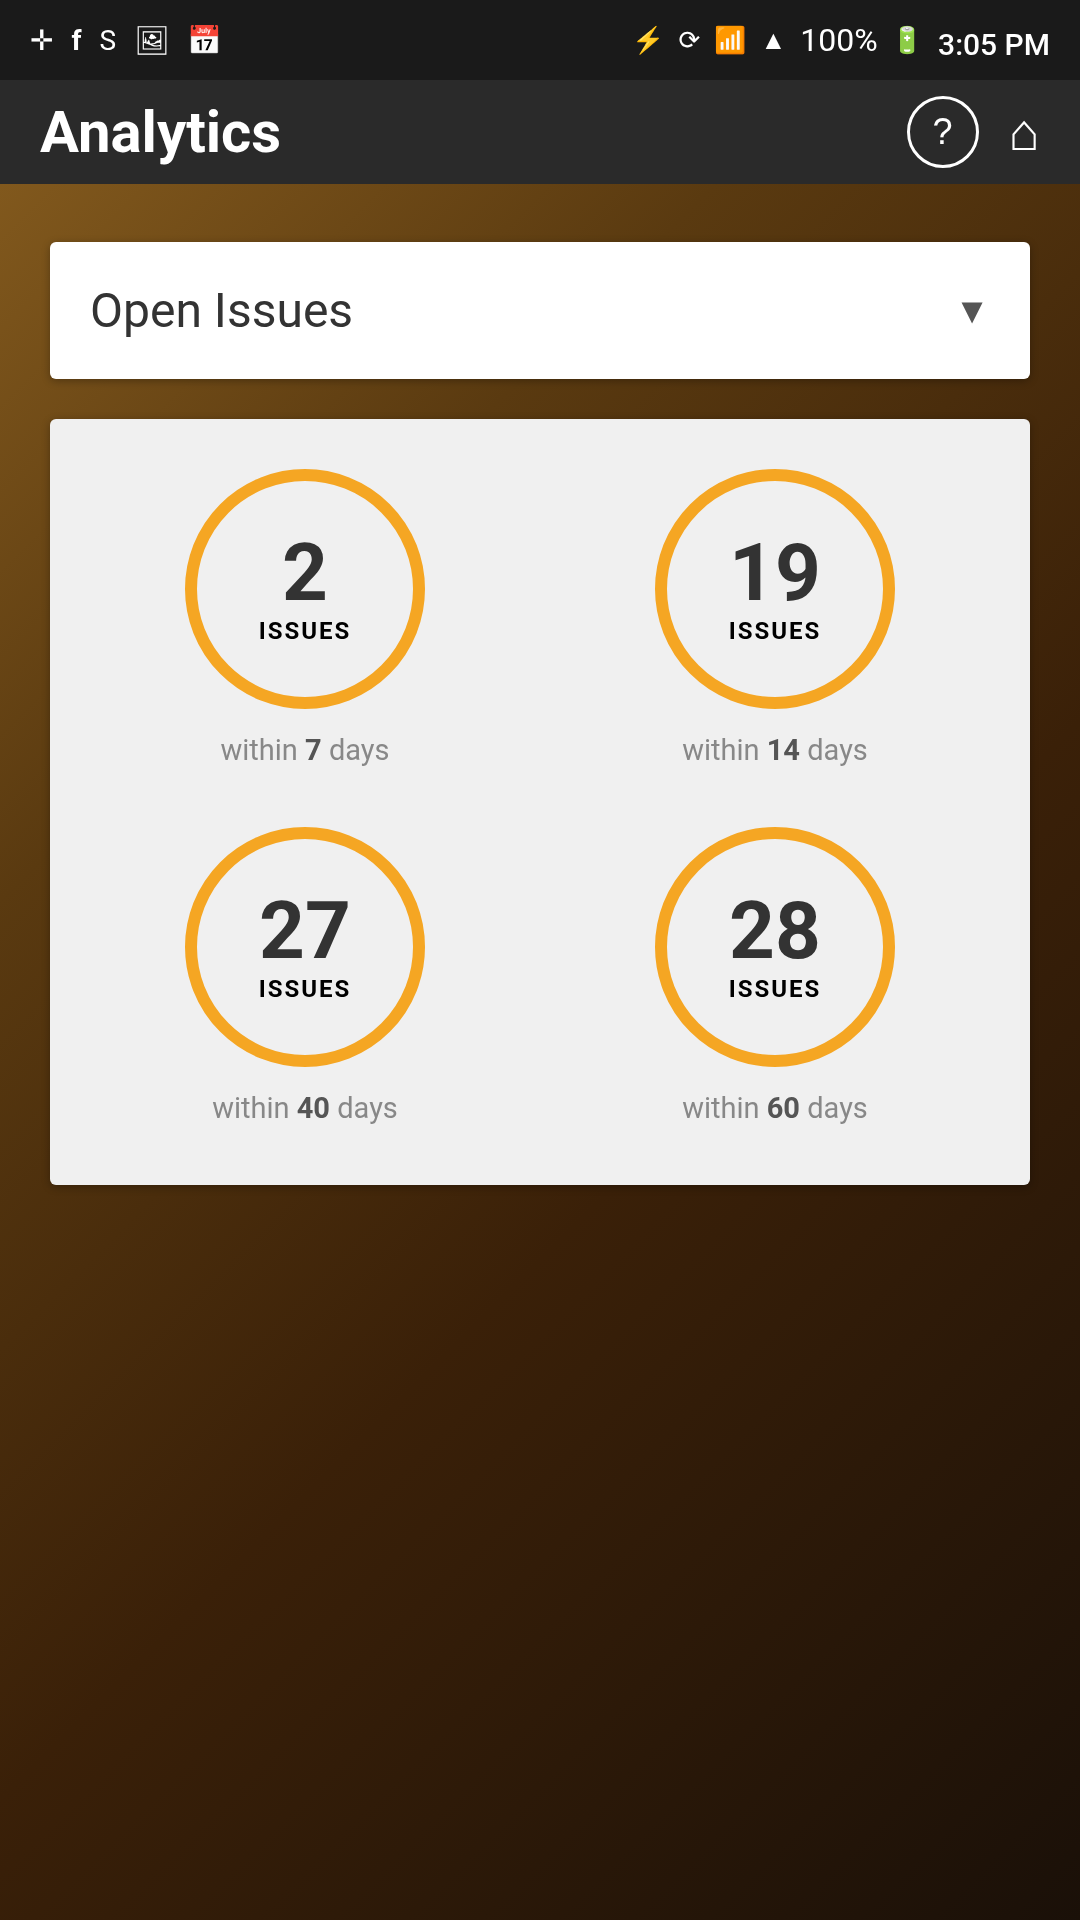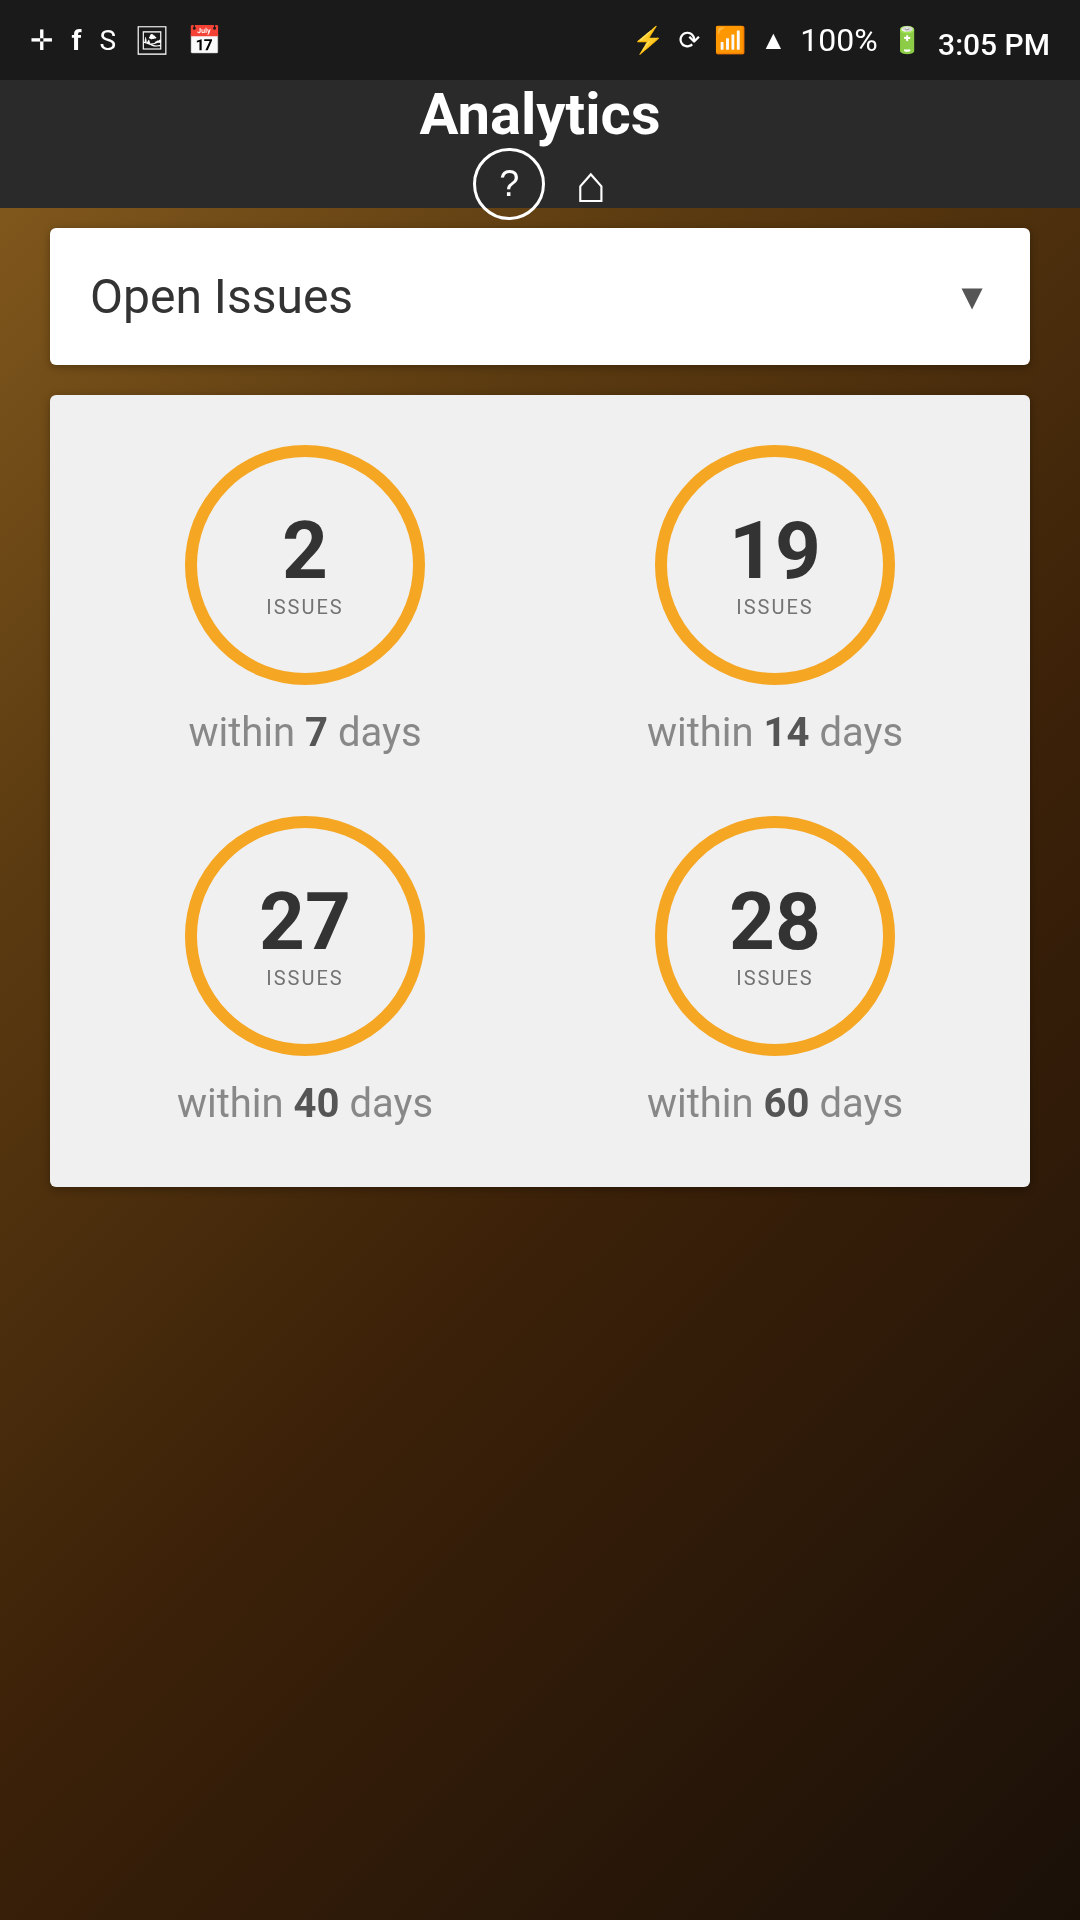--- a/index.html
+++ b/index.html
@@ -57,26 +57,25 @@
 
     .battery-text {
       font-size: 32px;
     }
 
     
     .nav-bar {
       position: relative;
       z-index: 10;
       background: #2a2a2a;
-      height: 128px;
+      height: 104px;
       display: flex;
       align-items: center;
       justify-content: space-between;
       padding: 0 40px;
-      flex-direction: column;
     }
 
     .nav-title {
       color: white;
       font-size: 58px;
       font-weight: bold;
     }
 
     .nav-icons {
       display: flex;
@@ -106,21 +105,22 @@
       cursor: pointer;
     }
 
     
     .main-content {
       position: relative;
       z-index: 5;
       padding: 20px 50px;
       display: flex;
       flex-direction: column;
-      gap: 30px;
+      gap: 40px;
+      margin-top: 38px;
     }
 
     
     .dropdown-card {
       background: white;
       border-radius: 6px;
       padding: 40px 40px;
       display: flex;
       align-items: center;
       justify-content: space-between;
@@ -174,30 +174,30 @@
     }
 
     .circle-number {
       font-size: 80px;
       font-weight: bold;
       color: #333;
       line-height: 1;
     }
 
     .circle-label {
-      font-size: 20px;
-      color: #737373;
+      font-size: 24px;
+      color: #000000;
       letter-spacing: 2px;
-      font-weight: 400;
+      font-weight: 700;
       margin-top: 4px;
     }
 
     
     .time-label {
-      font-size: 40px;
+      font-size: 29px;
       color: #888;
       text-align: center;
     }
 
     .time-label strong {
       color: #555;
       font-weight: bold;
     }
   </style>
 </head>

